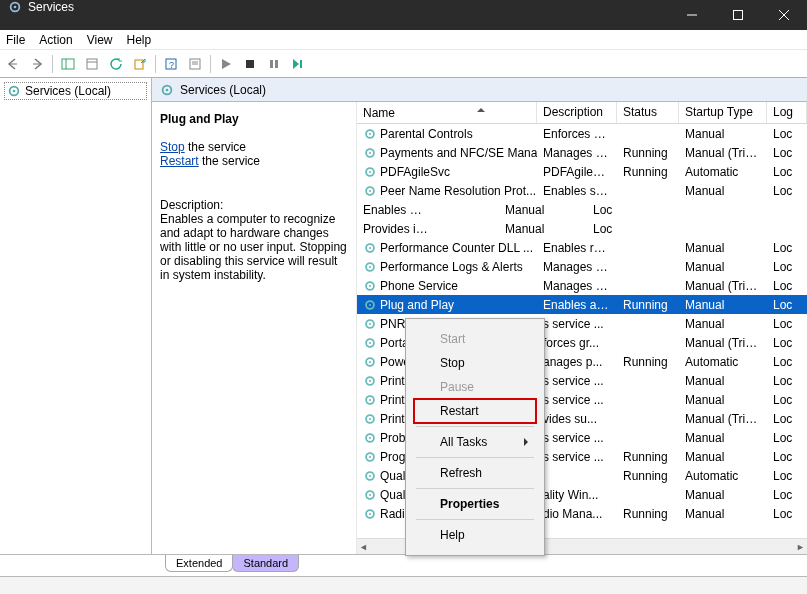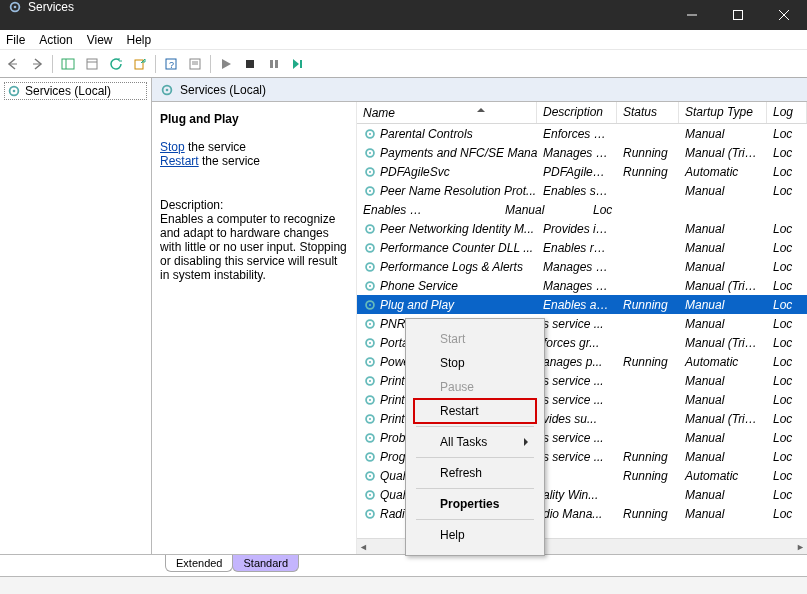--- a/index.html
+++ b/index.html
@@ -81,21 +81,21 @@
   }
   .mainbody { flex: 1; display: flex; overflow: hidden; }
   .detailpane {
     width: 205px;
     padding: 10px 8px 0 8px;
     border-right: 1px solid #e8e8e8;
   }
   .detailpane .svc-title { font-weight: bold; font-size: 12px; margin-bottom: 14px; }
   .detailpane a { color: #0645ad; text-decoration: underline; cursor: pointer; }
   .detailpane .desc-label { margin-top: 30px; }
-  .listpane { flex: 1; position: relative; overflow: hidden; font-style: italic; }
+  .listpane { flex: 1; position: relative; overflow: hidden; }
   .listheader {
     height: 22px;
     display: flex;
     border-bottom: 1px solid #d8d8d8;
     background: #fff;
   }
   .colh {
     padding: 3px 6px;
     border-right: 1px solid #e4e4e4;
     white-space: nowrap;
@@ -400,29 +400,20 @@
               <div class="cell c-type">Manual</div>
               <div class="cell c-log">Loc</div>
             </div>
             <div class="row">
               <div class="cell c-desc">Enables mul...</div>
               <div class="cell c-stat"></div>
               <div class="cell c-type">Manual</div>
               <div class="cell c-log">Loc</div>
             </div>
             <div class="row">
-              <div class="cell c-name">
-                <span>
-                  <svg class="gear-svg" width="14" height="14" viewBox="0 0 16 16">
-                    <circle cx="8" cy="8" r="4.5" fill="none" stroke="#6bb" stroke-width="2"></circle>
-                    <circle cx="8" cy="8" r="1.2" fill="#6bb"></circle>
-                  </svg>
-                </span>
-                <span>Peer Networking Identity M...</span>
-              </div>
               <div class="cell c-desc">Provides ide...</div>
               <div class="cell c-stat"></div>
               <div class="cell c-type">Manual</div>
               <div class="cell c-log">Loc</div>
             </div>
             <div class="row">
               <div class="cell c-name">
                 <span>
                   <svg class="gear-svg" width="14" height="14" viewBox="0 0 16 16">
                     <circle cx="8" cy="8" r="4.5" fill="none" stroke="#6bb" stroke-width="2"></circle>

